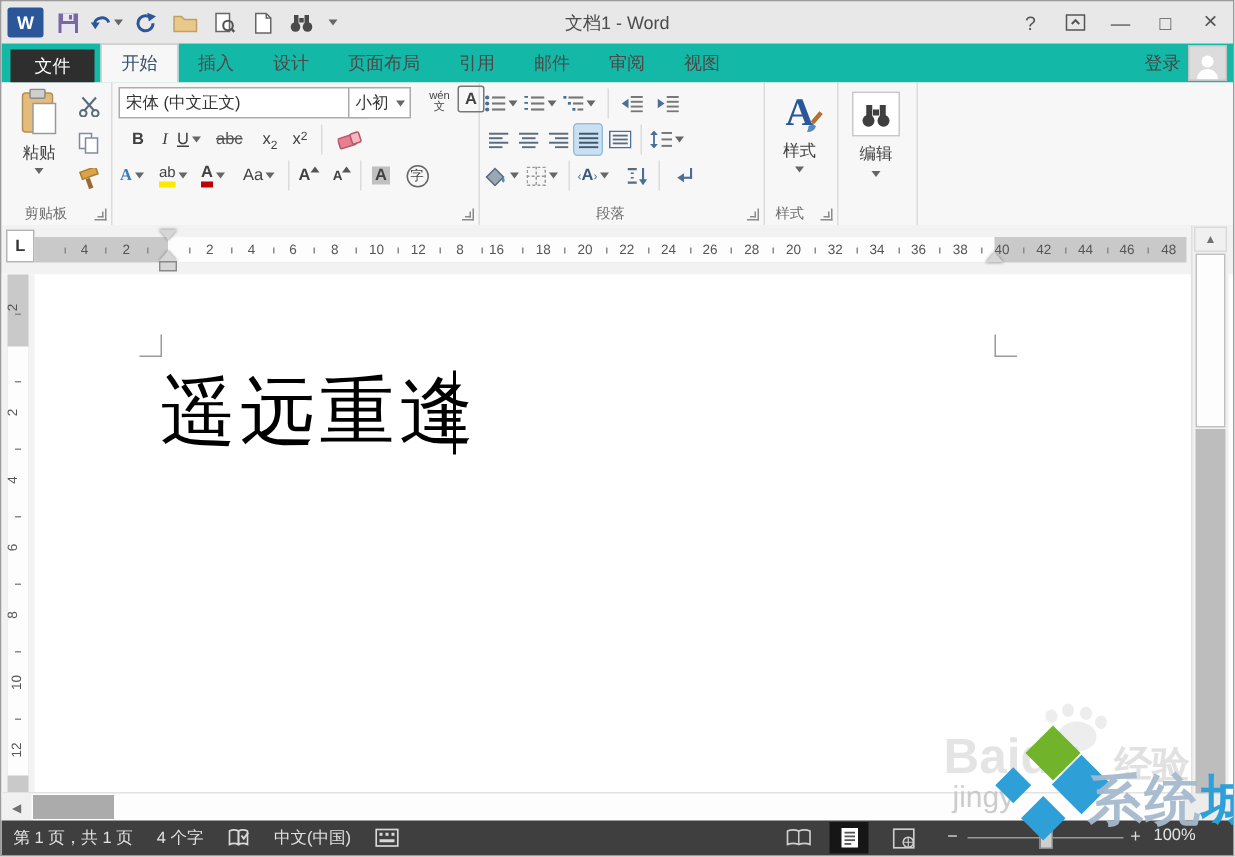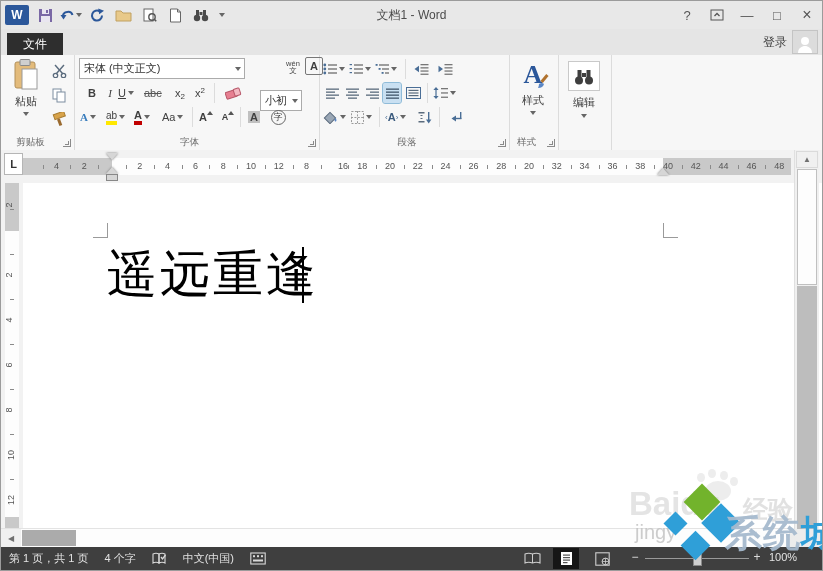--- a/index.html
+++ b/index.html
@@ -9,21 +9,21 @@
   .titlebar{position:absolute;top:0;left:0;right:0;height:28px;background:#e8e8e8;display:flex;align-items:center;}
   .qat{display:flex;align-items:center;gap:2px;padding-left:4px;}
   .qbtn{width:24px;height:22px;display:flex;align-items:center;justify-content:center;cursor:default;}
   .caret{width:0;height:0;border-left:3.5px solid transparent;border-right:3.5px solid transparent;border-top:4px solid #666;display:inline-block;}
   .wtitle{position:absolute;left:0;right:0;text-align:center;font-size:12px;color:#4b4b4b;pointer-events:none;}
   .wctl{position:absolute;top:0;right:0;height:28px;display:flex;}
   .wbtn{width:30px;height:28px;display:flex;align-items:center;justify-content:center;font-size:13px;color:#555;}
   .wlogo{width:24px;height:20px;background:#2b579a;color:#fff;font-weight:bold;font-size:12px;
          display:flex;align-items:center;justify-content:center;border-radius:2px;margin-right:2px;}
   
-  .tabrow{position:absolute;top:28px;left:0;right:0;height:26px;background:#e5e5e5;display:flex;align-items:flex-end;}
+  .tabrow{position:absolute;top:28px;left:0;right:0;height:26px;background:#14b8a6;display:flex;align-items:flex-end;}
   .filetab{height:22px;margin-left:6px;padding:0 16px;background:#2e2e2e;color:#fff;font-size:12px;
            display:flex;align-items:center;}
   .rtabs{display:flex;height:26px;align-items:flex-end;margin-left:4px;}
   .rtab{height:25px;line-height:25px;padding:0 13px;font-size:12px;color:#4a4a4a;}
   .rtab.active{background:#f7f7f7;border:1px solid #d0d0d0;border-bottom:none;color:#38536e;}
   .signin{position:absolute;right:4px;top:28px;height:26px;display:flex;align-items:center;gap:5px;font-size:12px;color:#444;}
   .avatar{width:24px;height:22px;background:#dcdcdc;display:flex;align-items:flex-end;justify-content:center;overflow:hidden;border:1px solid #c4c4c4;}
   
   .ribbon{position:absolute;top:54px;left:0;right:0;height:95px;background:#f7f7f7;border-bottom:1px solid #cfcfcf;}
   .grp{position:absolute;top:0;bottom:0;border-right:1px solid #dcdcdc;}
@@ -180,20 +180,30 @@
         </svg>
       </span>
       <span class="wbtn">—</span>
       <span class="wbtn">□</span>
       <span class="wbtn" style="font-size:16px">×</span>
     </div>
   </div>
 
   <div class="tabrow">
     <div class="filetab">文件</div>
+    <div class="rtabs">
+        <div class="rtab active">开始</div>
+        <div class="rtab">插入</div>
+        <div class="rtab">设计</div>
+        <div class="rtab">页面布局</div>
+        <div class="rtab">引用</div>
+        <div class="rtab">邮件</div>
+        <div class="rtab">审阅</div>
+        <div class="rtab">视图</div>
+      </div>
   </div>
   <div class="signin">
     <span>登录</span>
     <span class="avatar">
       <svg width="16" height="18" viewBox="0 0 16 18">
         <circle cx="8" cy="6" r="4" fill="#fff"></circle>
         <path d="M1 18 c0-5 4-7 7-7 s7 2 7 7 z" fill="#fff"></path>
       </svg>
     </span>
   </div>
@@ -232,21 +242,21 @@
       </span>
       <div class="glabel">剪贴板</div>
       <span class="lnch"></span>
     </div>
 
     <div class="grp" style="left:73px;width:245px;">
       <div class="combo" style="left:5px;top:3px;width:160px;">
         <span>宋体 (中文正文)</span>
         <span class="caret"></span>
       </div>
-      <div class="combo" style="left:186px;top:3px;width:36px;margin-top:32px;">
+      <div class="combo" style="left:158px;top:3px;width:36px;">
         <span>小初</span>
         <span class="caret"></span>
       </div>
       <span class="ib" style="left:209px;top:2px;width:20px;">
         <span class="ph">
             <span>wén</span>
             <span>文</span>
           </span>
       </span>
       <span class="ib" style="left:231px;top:2px;width:16px;border:1px solid #777;height:16px;">
@@ -301,21 +311,20 @@
         <span style="font-size:9px;font-weight:bold">A</span>
         <span style="width:0;height:0;border-left:3px solid transparent;border-right:3px solid transparent;border-bottom:4px solid #555;margin-bottom:8px"></span>
       </span>
       <span class="vsep" style="left:166px;top:52px;height:20px;"></span>
       <span class="ib" style="left:172px;top:52px;">
         <span class="g-b g-shade">A</span>
       </span>
       <span class="ib" style="left:196px;top:52px;">
         <span class="g-enc">字</span>
       </span>
-      <div class="glabel">字体</div>
       <span class="lnch"></span>
     </div>
 
     <div class="grp" style="left:318px;width:190px;">
       <span class="ib" style="left:4px;top:4px;">
         <svg width="14" height="12" viewBox="0 0 14 12">
           <circle cx="1.8" cy="2" r="1.4" fill="#4a6e96"></circle>
             <circle cx="1.8" cy="6" r="1.4" fill="#4a6e96"></circle>
             <circle cx="1.8" cy="10" r="1.4" fill="#4a6e96"></circle>
           <rect x="5" y="1.3" width="9" height="1.4" fill="#777"></rect>
@@ -503,21 +512,21 @@
       <div style="position:absolute;inset:0;">
           <span class="rnum" style="left: 33.4px;">4</span>
           <span class="rnum" style="left: 61.2px;">2</span>
           <span class="rnum" style="left: 116.8px;">2</span>
           <span class="rnum" style="left: 144.6px;">4</span>
           <span class="rnum" style="left: 172.4px;">6</span>
           <span class="rnum" style="left: 200.2px;">8</span>
           <span class="rnum" style="left: 228px;">10</span>
           <span class="rnum" style="left: 255.8px;">12</span>
           <span class="rnum" style="left: 283.6px;">8</span>
-          <span class="rnum" style="left: 320px;">16</span>
+          <span class="rnum" style="left: 308px;">16</span>
           <span class="rnum" style="left: 339.2px;">18</span>
           <span class="rnum" style="left: 367px;">20</span>
           <span class="rnum" style="left: 394.8px;">22</span>
           <span class="rnum" style="left: 422.6px;">24</span>
           <span class="rnum" style="left: 450.4px;">26</span>
           <span class="rnum" style="left: 478.2px;">28</span>
           <span class="rnum" style="left: 506px;">20</span>
           <span class="rnum" style="left: 533.8px;">32</span>
           <span class="rnum" style="left: 561.6px;">34</span>
           <span class="rnum" style="left: 589.4px;">36</span>

